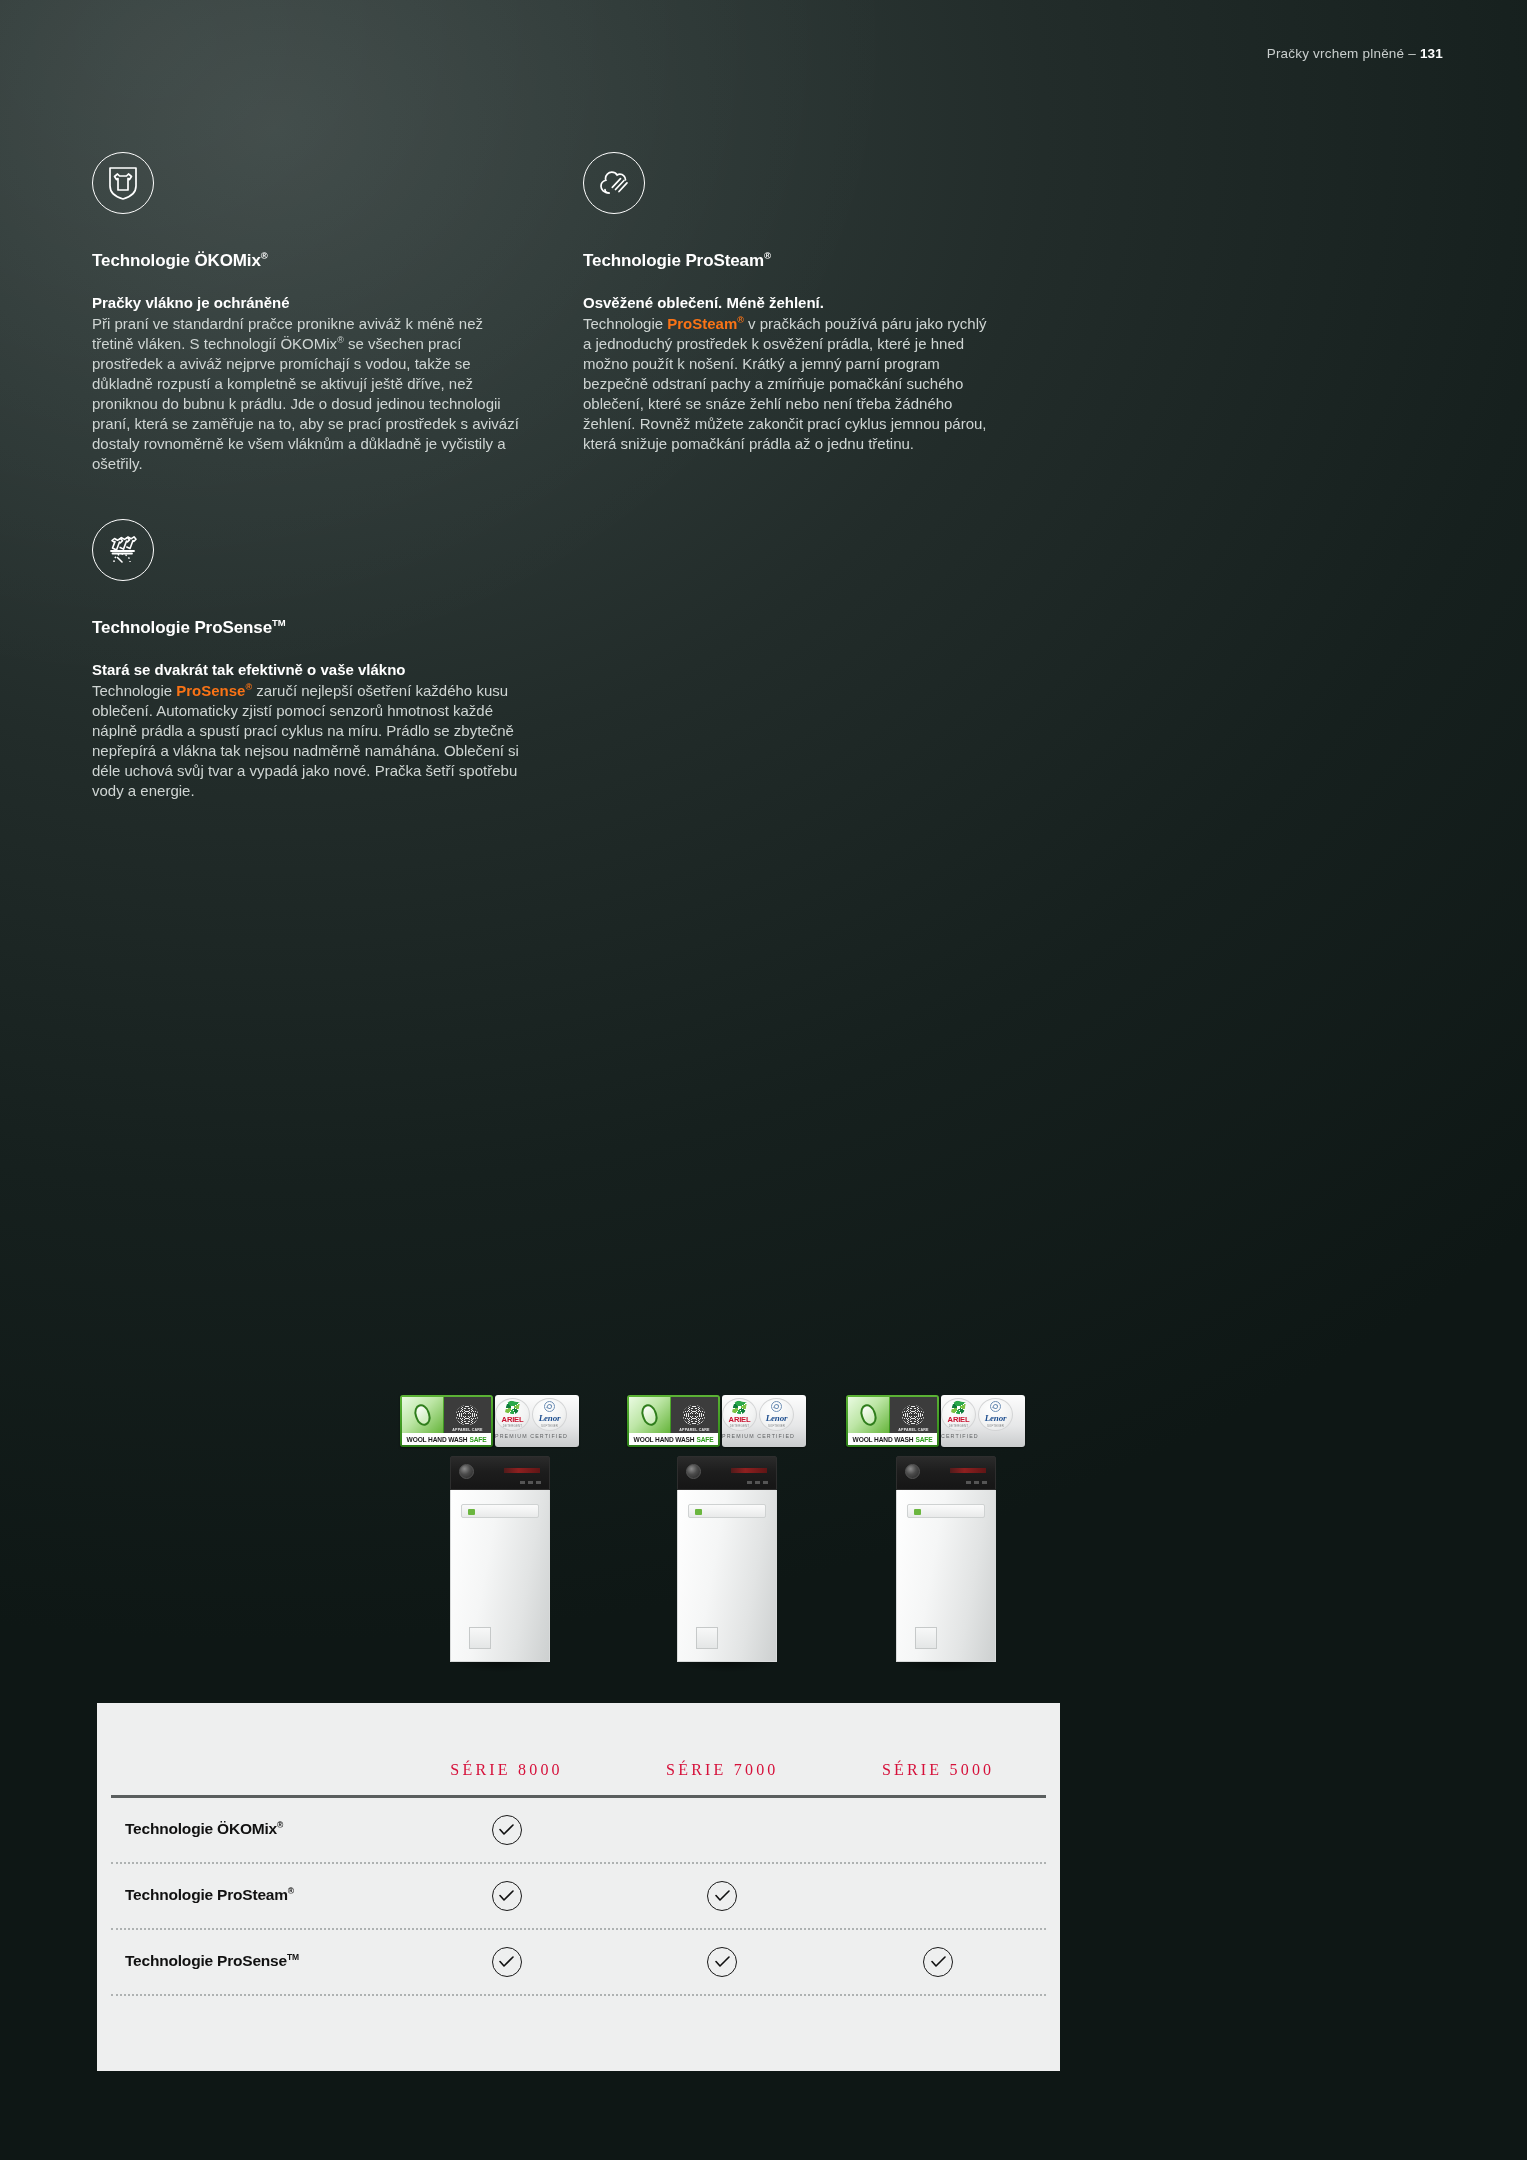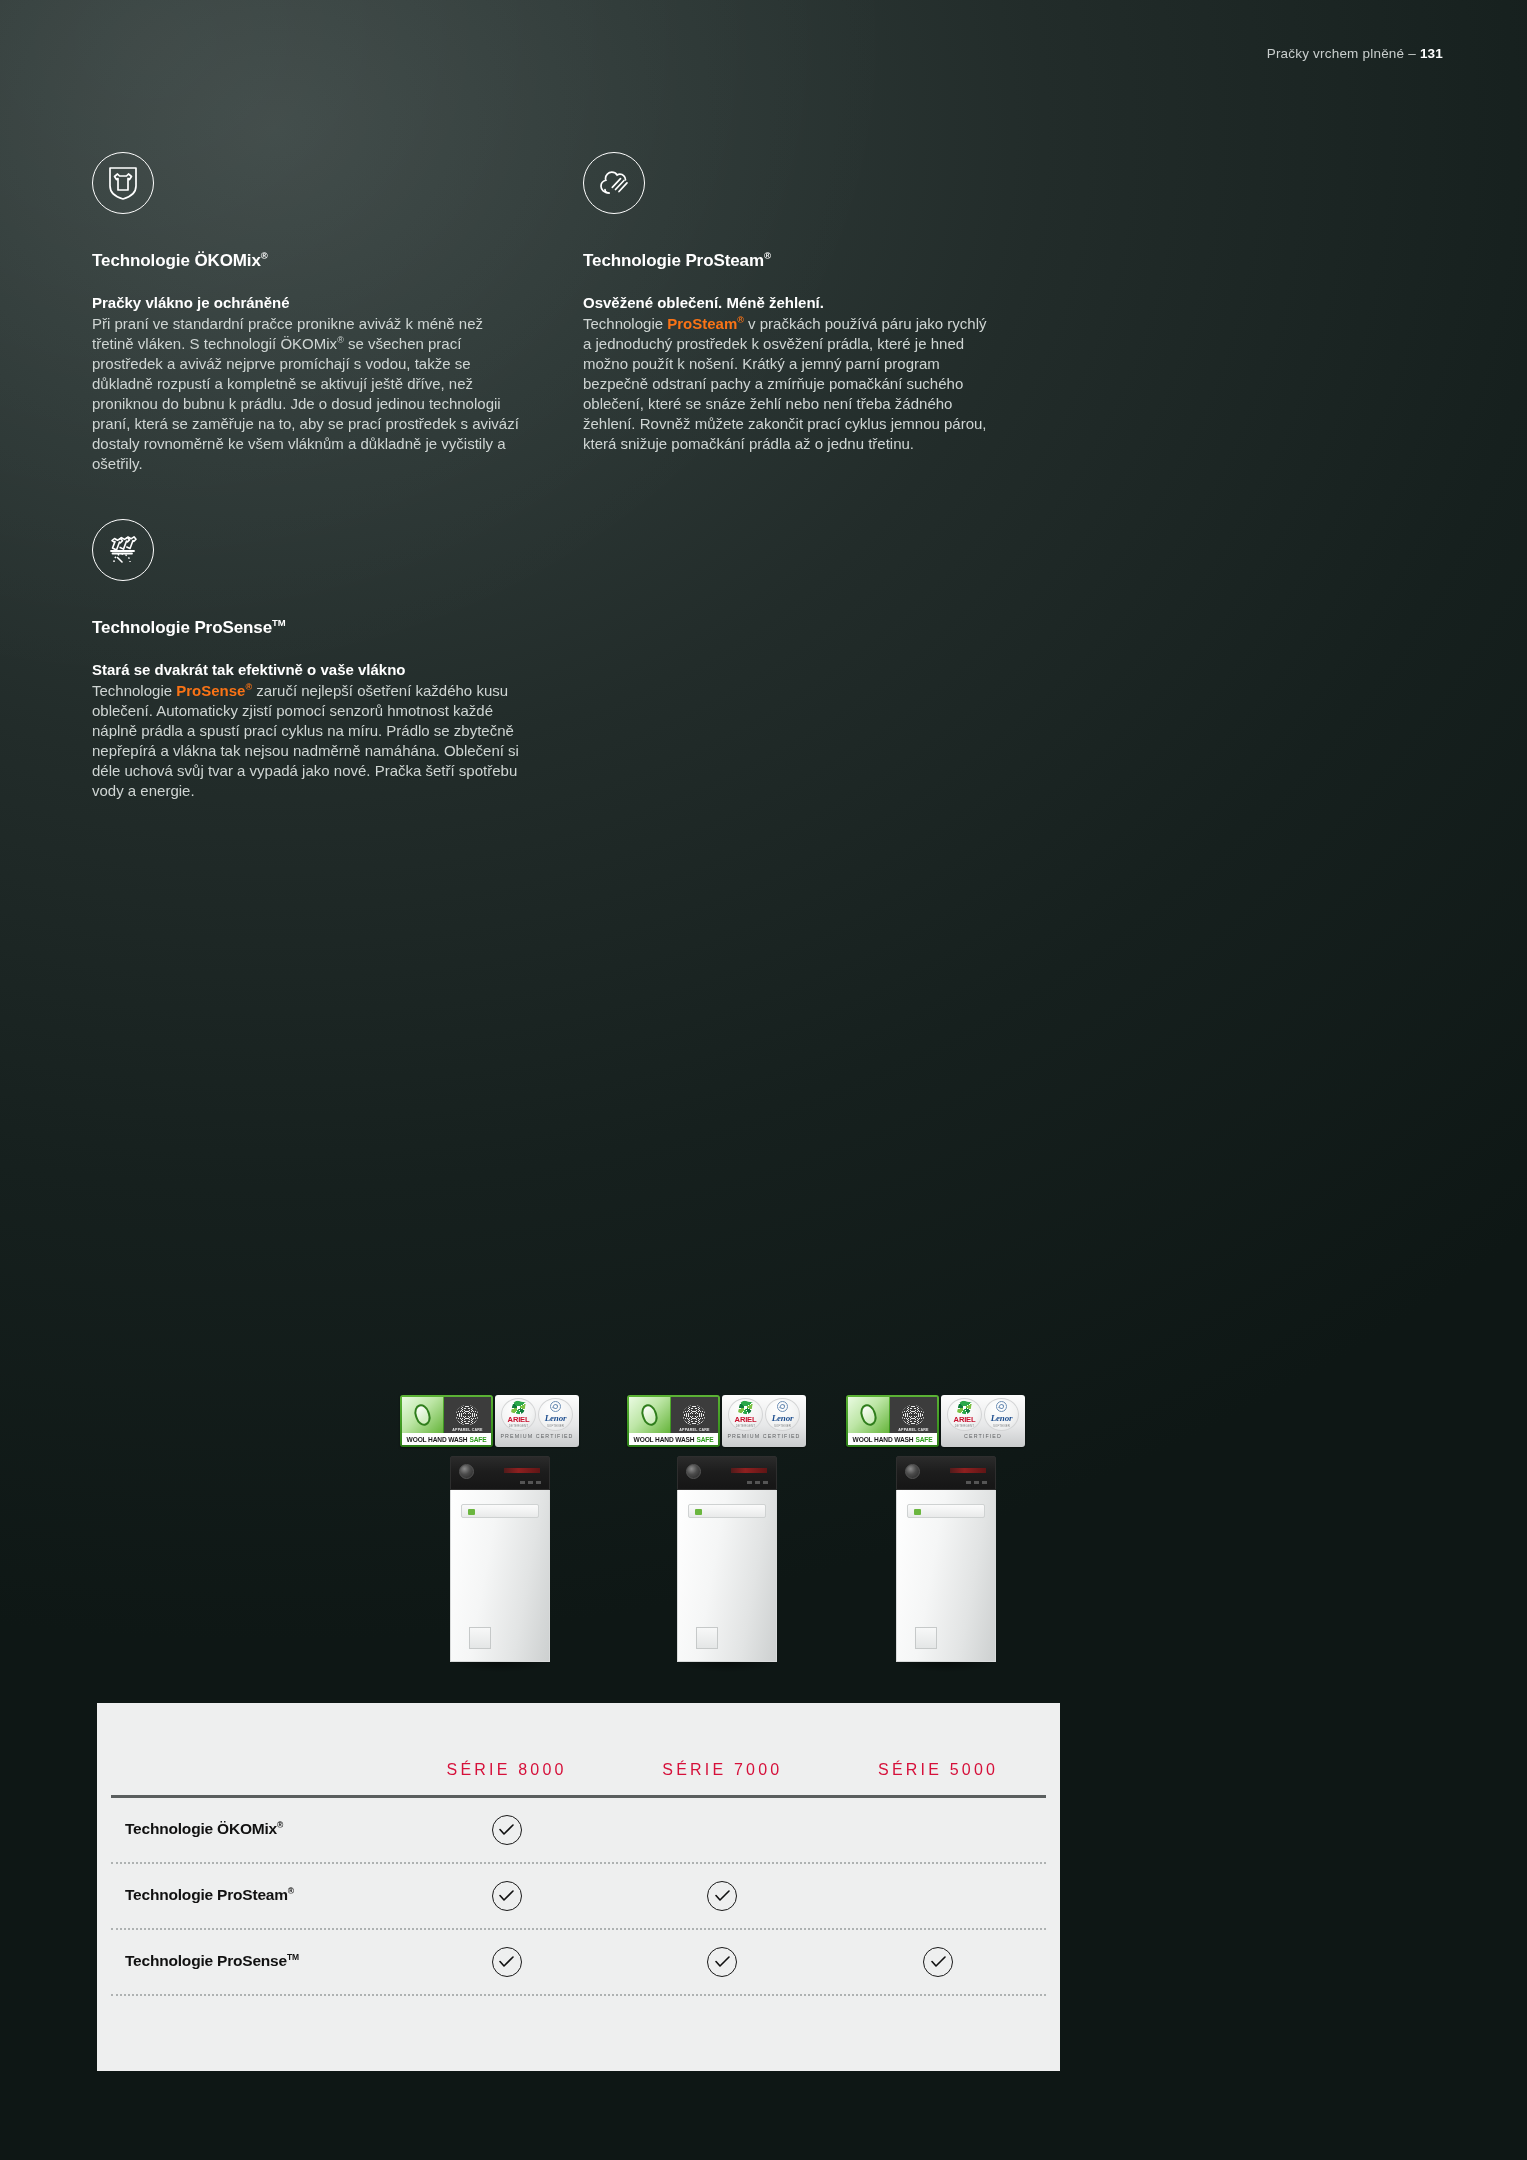--- a/index.html
+++ b/index.html
@@ -157,21 +157,21 @@
     letter-spacing: -.15px;
     white-space: nowrap;
   }
   .bw-bottom .safe { color: #2e9b1c; }
 
   .badge-cert {
     width: 84px; height: 52px;
     background: linear-gradient(180deg,#fdfdfd 0%,#e6e7e8 60%,#c9cbcc 100%);
     border-radius: 3px;
     display:flex; flex-direction: column;
-    align-items:center;
+    align-items:flex-start;
     padding-top: 3px;
     box-shadow: 0 1px 2px rgba(0,0,0,.5);
   }
   .bc-ovals { display:flex; gap:2px; }
   .oval {
     width: 35px; height: 33px;
     background: radial-gradient(circle at 40% 28%, #ffffff 0%, #f2f3f3 60%, #dedfe0 100%);
     border-radius: 50%;
     display:flex; flex-direction:column; align-items:center; justify-content:center;
     border: .6px solid #d3d4d5;
@@ -275,20 +275,21 @@
     background: #eeefef;
     z-index: 6;
   }
   .panel-inner { padding: 0 14px; }
 
   .series-head {
     display: flex;
     height: 92px;
     align-items: flex-end;
     padding-bottom: 16px;
+    font-family: Liberation Serif, serif;
   }
   .sh-spacer { width: 296px; }
   .sh-cell {
     width: 222px;
     text-align: center;
     color: #d6103a;
     font-size: 16px;
     letter-spacing: 3.2px;
     font-weight: 400;
     white-space: nowrap;

